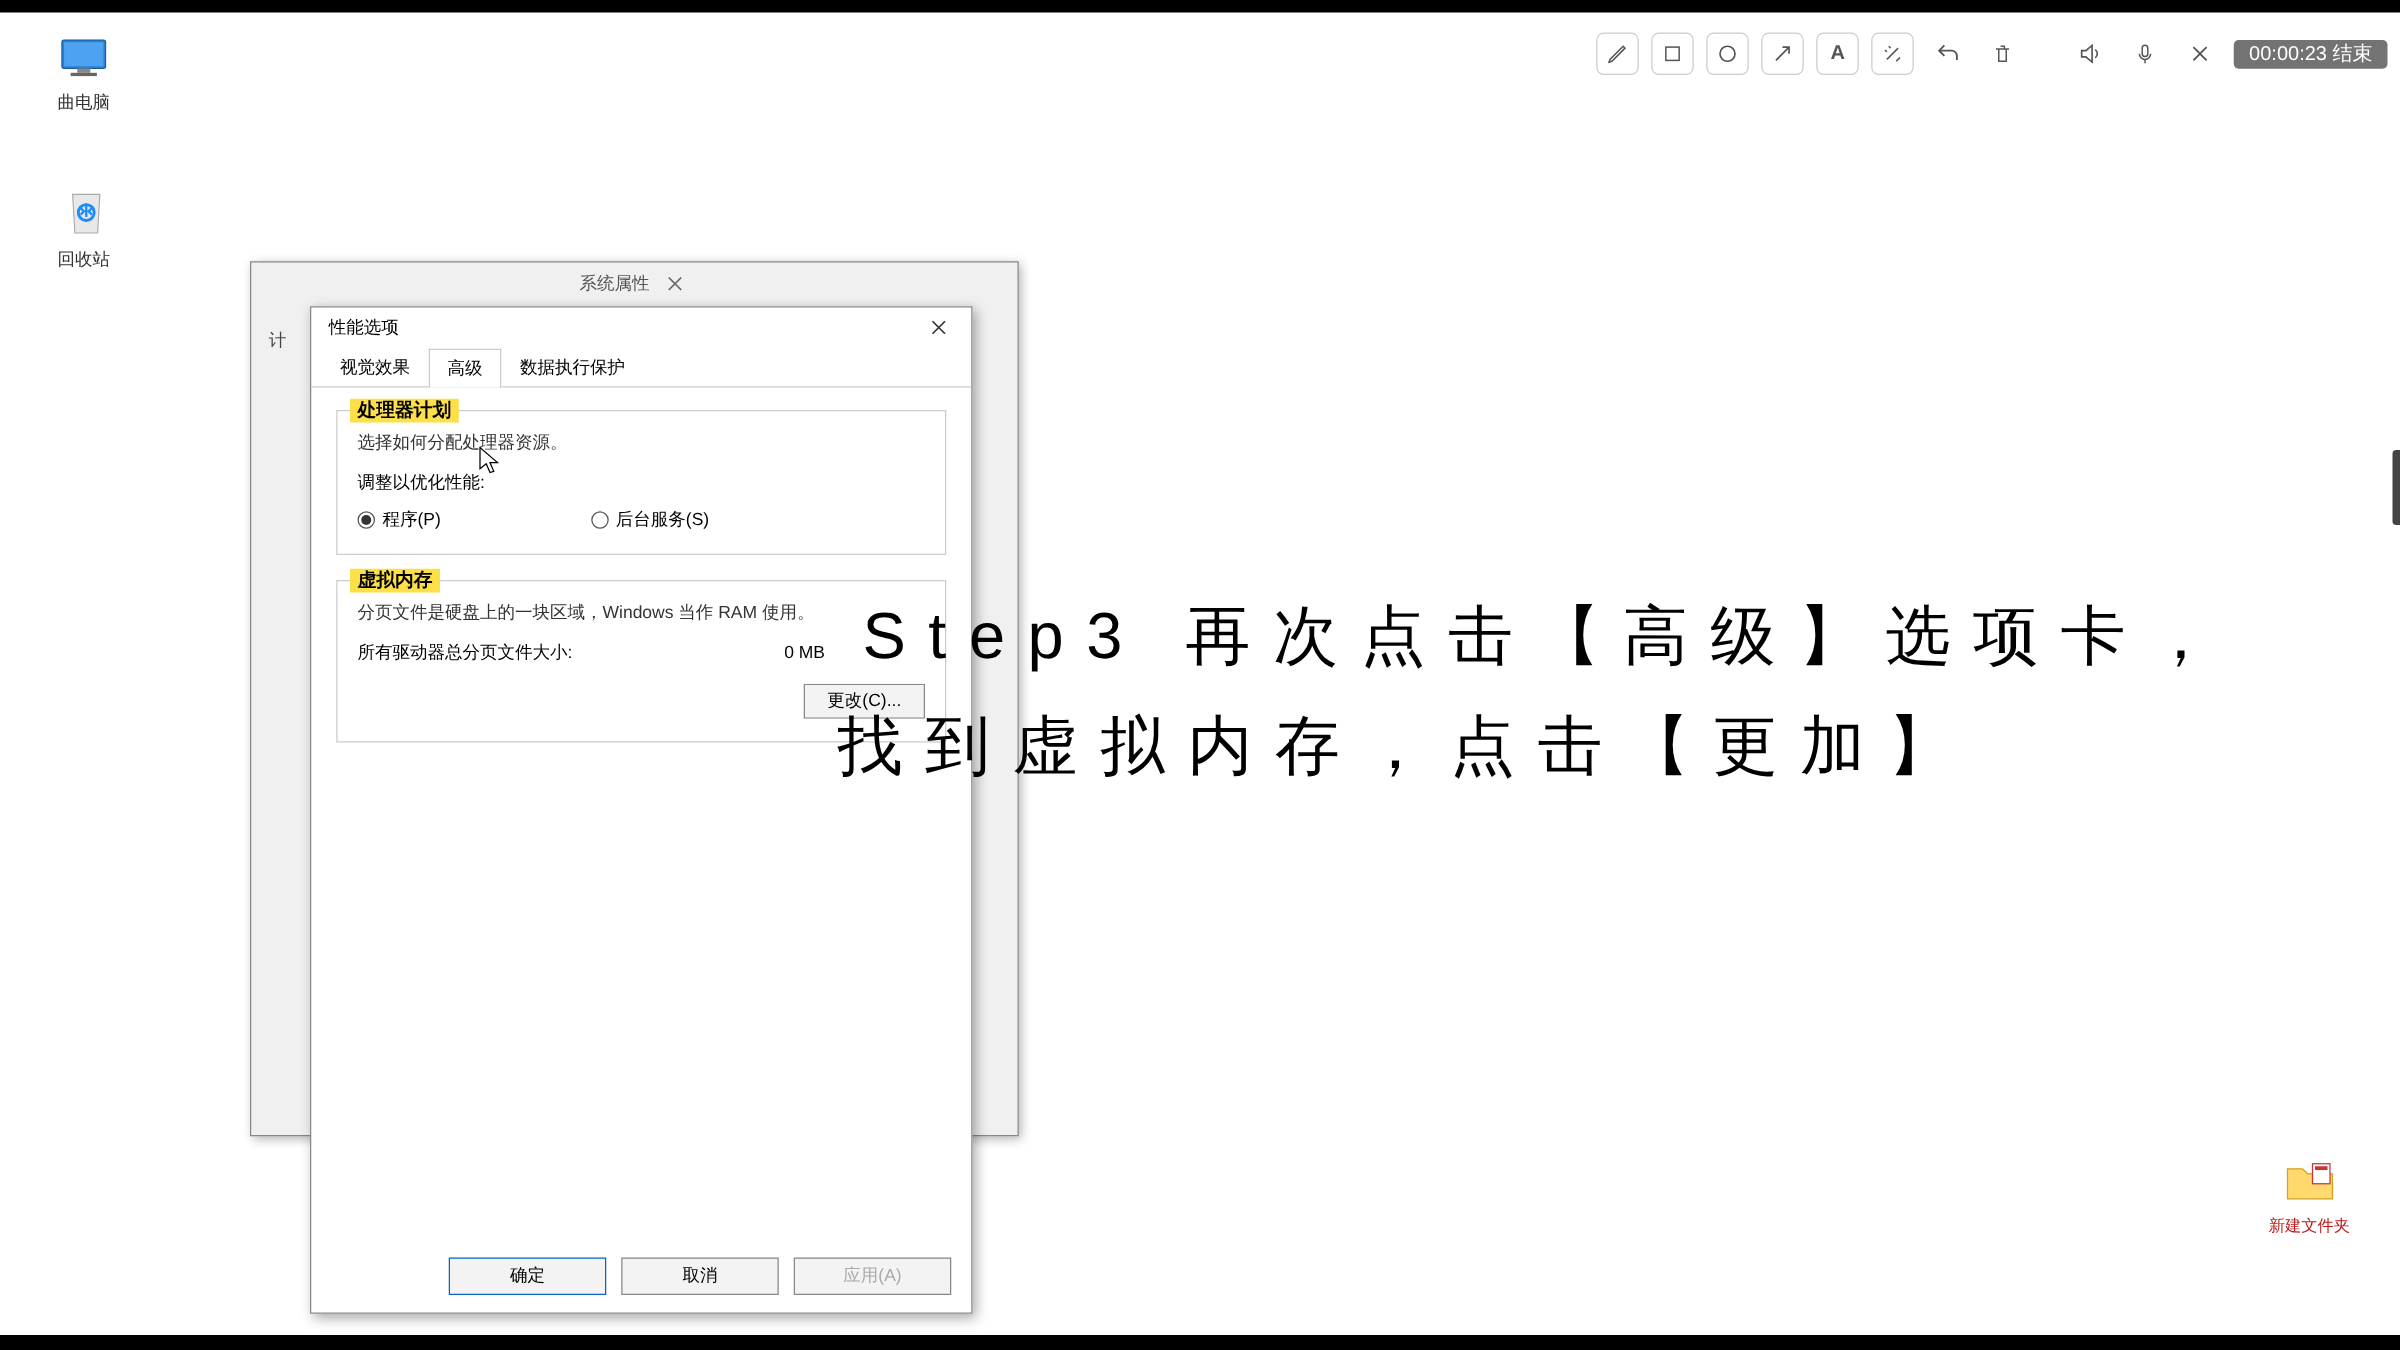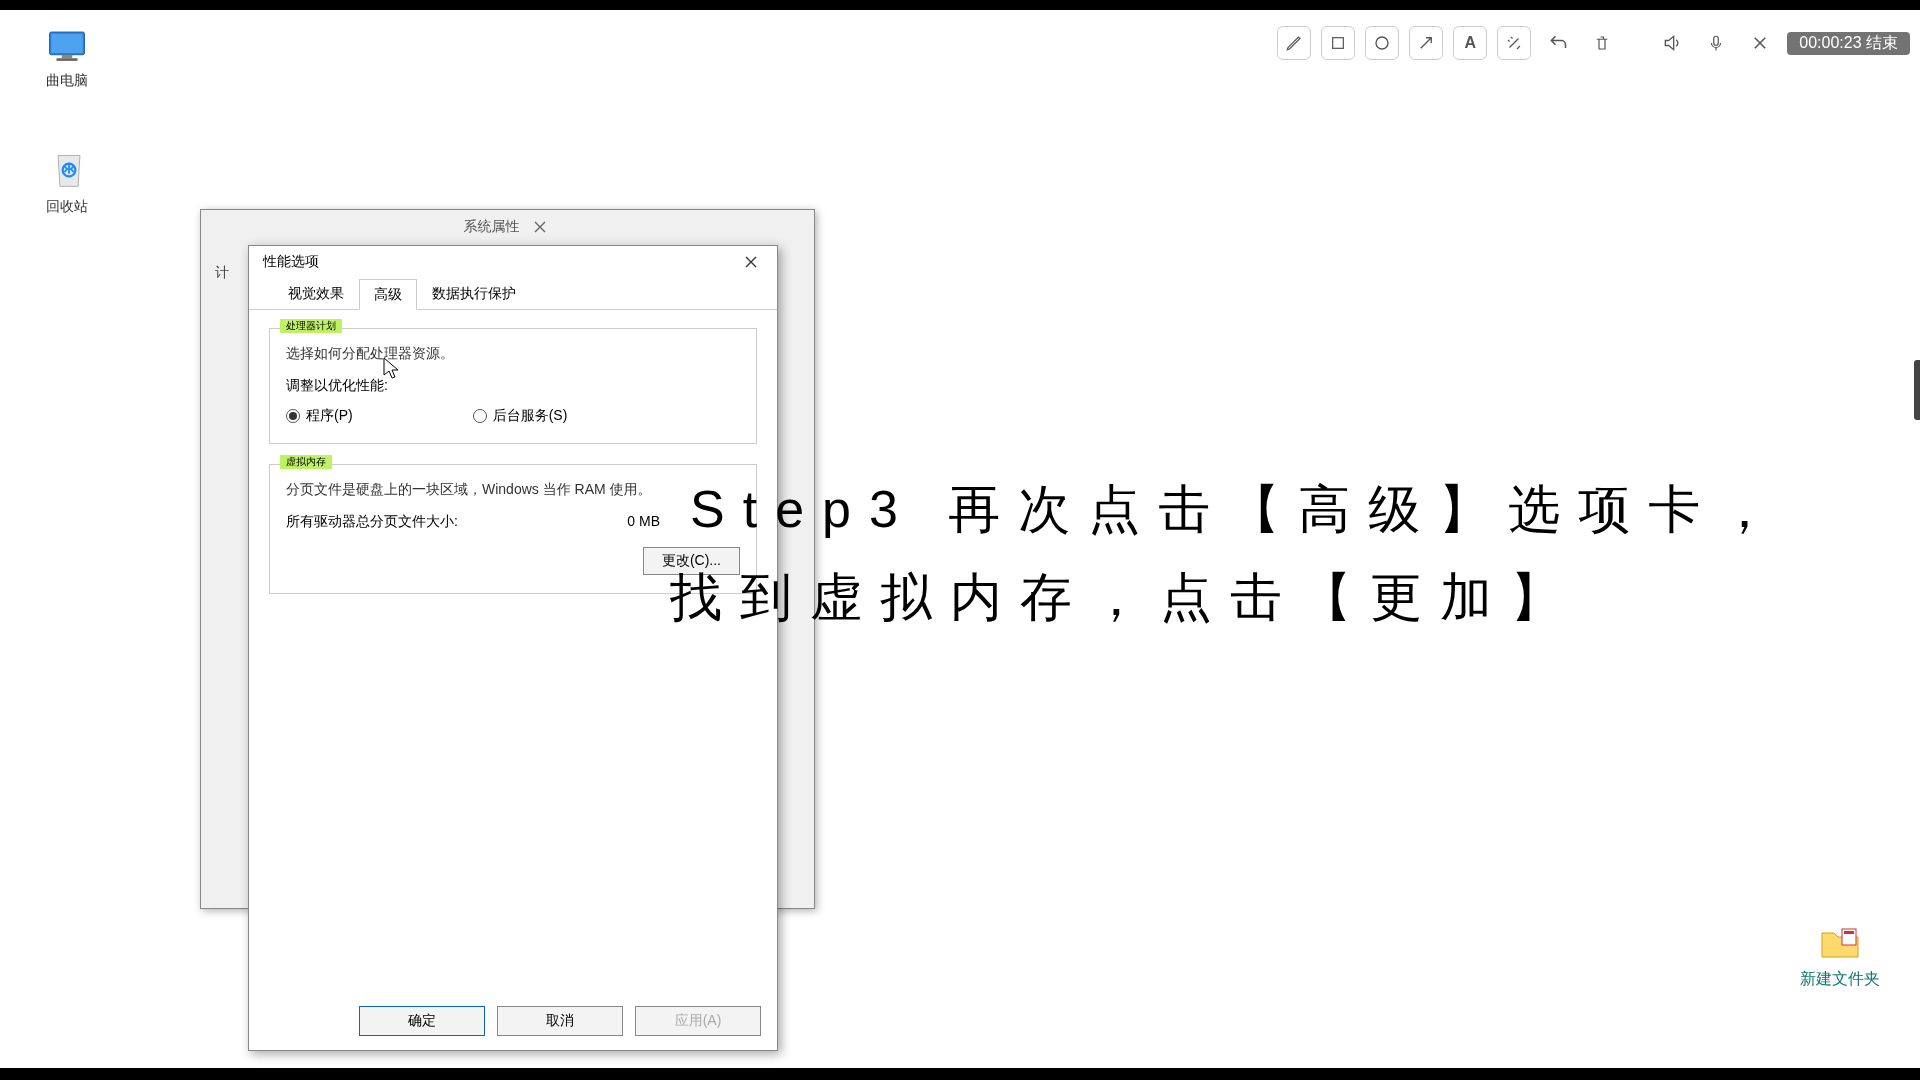--- a/index.html
+++ b/index.html
@@ -8,41 +8,41 @@
 .blackbar { position: absolute; left: 0; right: 0; background: #000; height: 10px; }
 .blackbar.top { top: 0; }
 .blackbar.bottom { bottom: 0; height: 12px; }
 
 .desktop-icon { position: absolute; width: 70px; text-align: right; }
 .desktop-icon .label { font-size: 14px; color: #333; margin-top: 4px; }
 .monitor-svg { width: 42px; height: 36px; }
 .bin-svg { width: 38px; height: 40px; }
 
 .folder-icon { position: absolute; right: 40px; bottom: 90px; text-align: center; }
-.folder-icon .label { font-size: 16px; color: #0f766e; margin-top: 4px; }
+.folder-icon .label { font-size: 13px; color: #b91c1c; margin-top: 4px; }
 
 .toolbar { position: absolute; right: 10px; top: 26px; display: flex; align-items: center; gap: 10px; }
 .tbtn { width: 34px; height: 34px; border: 1px solid #ccc; border-radius: 6px; display: flex; align-items: center; justify-content: center; background: #fff; }
 .tbtn.noborder { border: none; }
 .rec { background: #737373; color: #fff; padding: 1px 12px; border-radius: 4px; font-size: 16px; font-weight: 500; }
 
 .dialog1 { position: absolute; left: 200px; top: 209px; width: 615px; height: 700px; background: #f0f0f0; border: 1px solid #888; box-shadow: 2px 2px 8px rgba(0,0,0,0.3); }
 .dialog1 .titlebar { height: 34px; display: flex; align-items: center; justify-content: center; padding: 0 6px 0 14px; font-size: 14px; color: #555; }
 .dialog1 .closex { width: 40px; height: 28px; display: flex; align-items: center; justify-content: center; }
 .dialog1 .body { padding: 0 14px; color: #444; font-size: 14px; }
 
 .dialog2 { position: absolute; left: 248px; top: 245px; width: 530px; height: 806px; background: #fff; border: 1px solid #888; box-shadow: 3px 3px 10px rgba(0,0,0,0.35); }
 .dialog2 .titlebar { height: 32px; display: flex; align-items: center; justify-content: space-between; padding: 0 6px 0 14px; font-size: 14px; }
 .dialog2 .closex { width: 40px; height: 28px; display: flex; align-items: center; justify-content: center; }
-.tabs { display: flex; border-bottom: 1px solid #ccc; padding-left: 24px; }
+.tabs { display: flex; border-bottom: 1px solid #ccc; padding-left: 8px; }
 .tab { padding: 6px 14px; font-size: 14px; border: 1px solid transparent; border-bottom: none; cursor: default; }
 .tab.active { border-color: #ccc; background: #fff; position: relative; top: 1px; }
 .tabcontent { padding: 18px 20px; }
 .groupbox { border: 1px solid #ccc; padding: 16px 16px 18px 16px; margin-bottom: 20px; position: relative; }
-.groupbox .legend { position: absolute; top: -10px; left: 10px; background: #bef264; padding: 0 6px; font-size: 10px; }
+.groupbox .legend { position: absolute; top: -10px; left: 10px; background: #fde047; padding: 0 6px; font-size: 15px; font-weight: bold; }
 .desc { font-size: 14px; color: #333; margin-bottom: 14px; }
 .subhead { font-size: 14px; margin-bottom: 12px; }
 .radios { display: flex; gap: 120px; }
 .radio { display: flex; align-items: center; gap: 6px; font-size: 14px; }
 .radio .dot { width: 14px; height: 14px; border: 1px solid #555; border-radius: 50%; display: flex; align-items: center; justify-content: center; }
 .radio .dot.filled::after { content: ""; width: 8px; height: 8px; background: #333; border-radius: 50%; }
 .vmrow { display: flex; justify-content: space-between; font-size: 14px; margin-bottom: 16px; }
 .changebtn { float: right; padding: 4px 18px; font-size: 14px; border: 1px solid #888; background: #f3f3f3; }
 .btnrow { position: absolute; bottom: 14px; left: 0; right: 0; display: flex; justify-content: flex-end; gap: 12px; padding: 0 16px; }
 .winbtn { width: 126px; height: 30px; border: 1px solid #888; background: #f3f3f3; font-size: 14px; display:flex; align-items:center; justify-content:center;}

